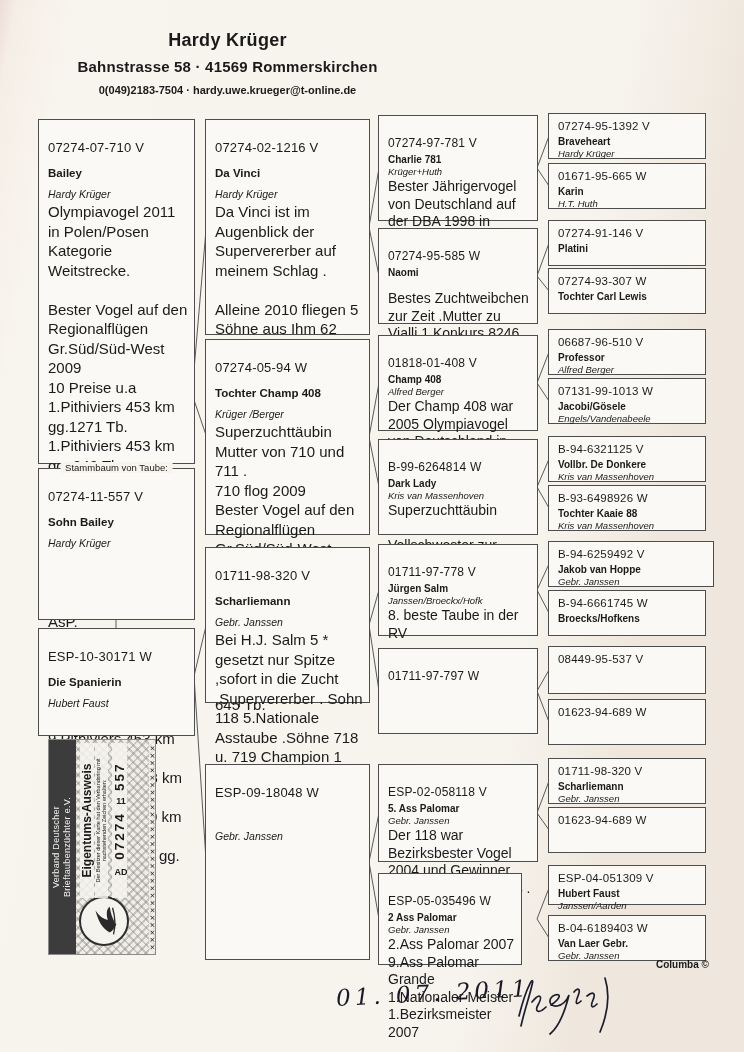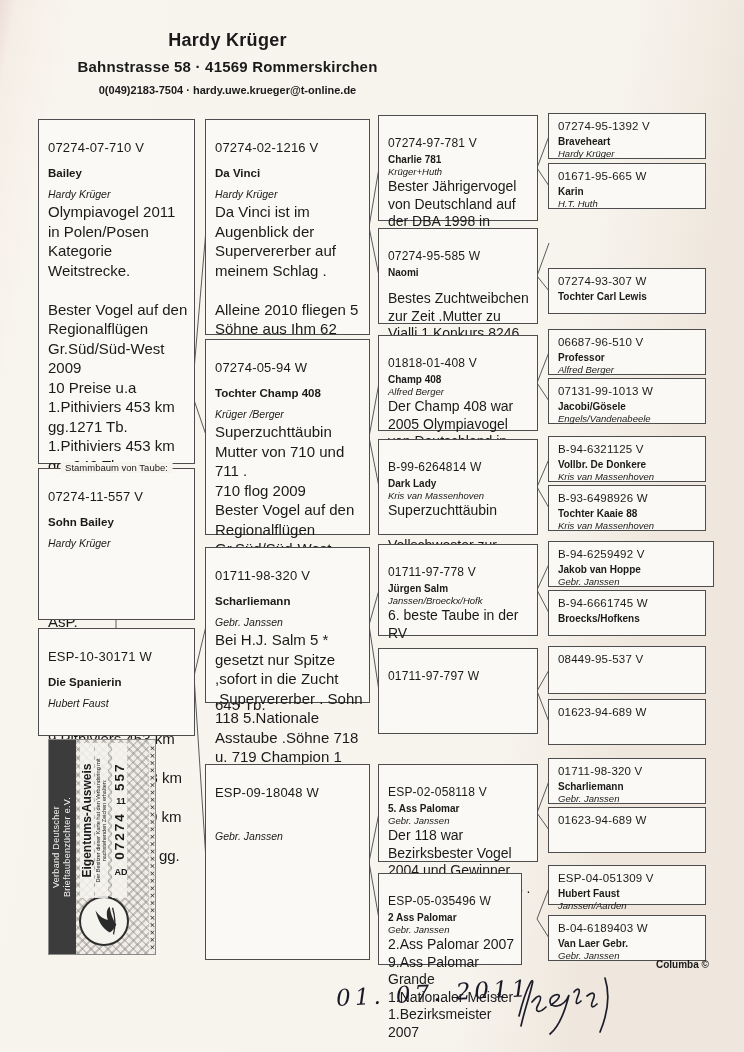--- a/index.html
+++ b/index.html
@@ -237,21 +237,21 @@
     <div class="pname">Dark Lady</div>
     <div class="breeder">Kris van Massenhoven</div>
     <div class="notes">Superzuchttäubin
 
 Vollschwester zur Täubin B-99-6264813 die Mutter zum</div>
   </div>
   <div class="box mid" style="left:378px;top:544px;width:160px;height:92px">
     <div class="ring">01711-97-778 V</div>
     <div class="pname">Jürgen Salm</div>
     <div class="breeder">Janssen/Broeckx/Hofk</div>
-    <div class="notes">6. beste Taube in der RV</div>
+    <div class="notes">8. beste Taube in der RV</div>
   </div>
   <div class="box mid" style="left:378px;top:648px;width:160px;height:86px">
     <div class="ring">01711-97-797 W</div>
 
   </div>
   <div class="box mid" style="left:378px;top:764px;width:160px;height:98px">
     <div class="ring">ESP-02-058118 V</div>
     <div class="pname">5. Ass Palomar</div>
     <div class="breeder">Gebr. Janssen</div>
     <div class="notes">Der 118 war Bezirksbester Vogel 2004 und Gewinner des Goldenen Ringes .</div>
@@ -268,20 +268,25 @@
 
   <div class="box small" style="left:548px;top:113px;width:158px;height:46px">
     <div class="ring">07274-95-1392 V</div>
     <div class="pname">Braveheart</div>
     <div class="breeder">Hardy Krüger</div>
   </div>
   <div class="box small" style="left:548px;top:163px;width:158px;height:46px">
     <div class="ring">01671-95-665 W</div>
     <div class="pname">Karin</div>
     <div class="breeder">H.T. Huth</div>
+  </div>
+  <div class="box small" style="left:548px;top:220px;width:158px;height:46px">
+    <div class="ring">07274-91-146 V</div>
+    <div class="pname">Platini</div>
+
   </div>
   <div class="box small" style="left:548px;top:268px;width:158px;height:46px">
     <div class="ring">07274-93-307 W</div>
     <div class="pname">Tochter Carl Lewis</div>
 
   </div>
   <div class="box small" style="left:548px;top:329px;width:158px;height:46px">
     <div class="ring">06687-96-510 V</div>
     <div class="pname">Professor</div>
     <div class="breeder">Alfred Berger</div>

